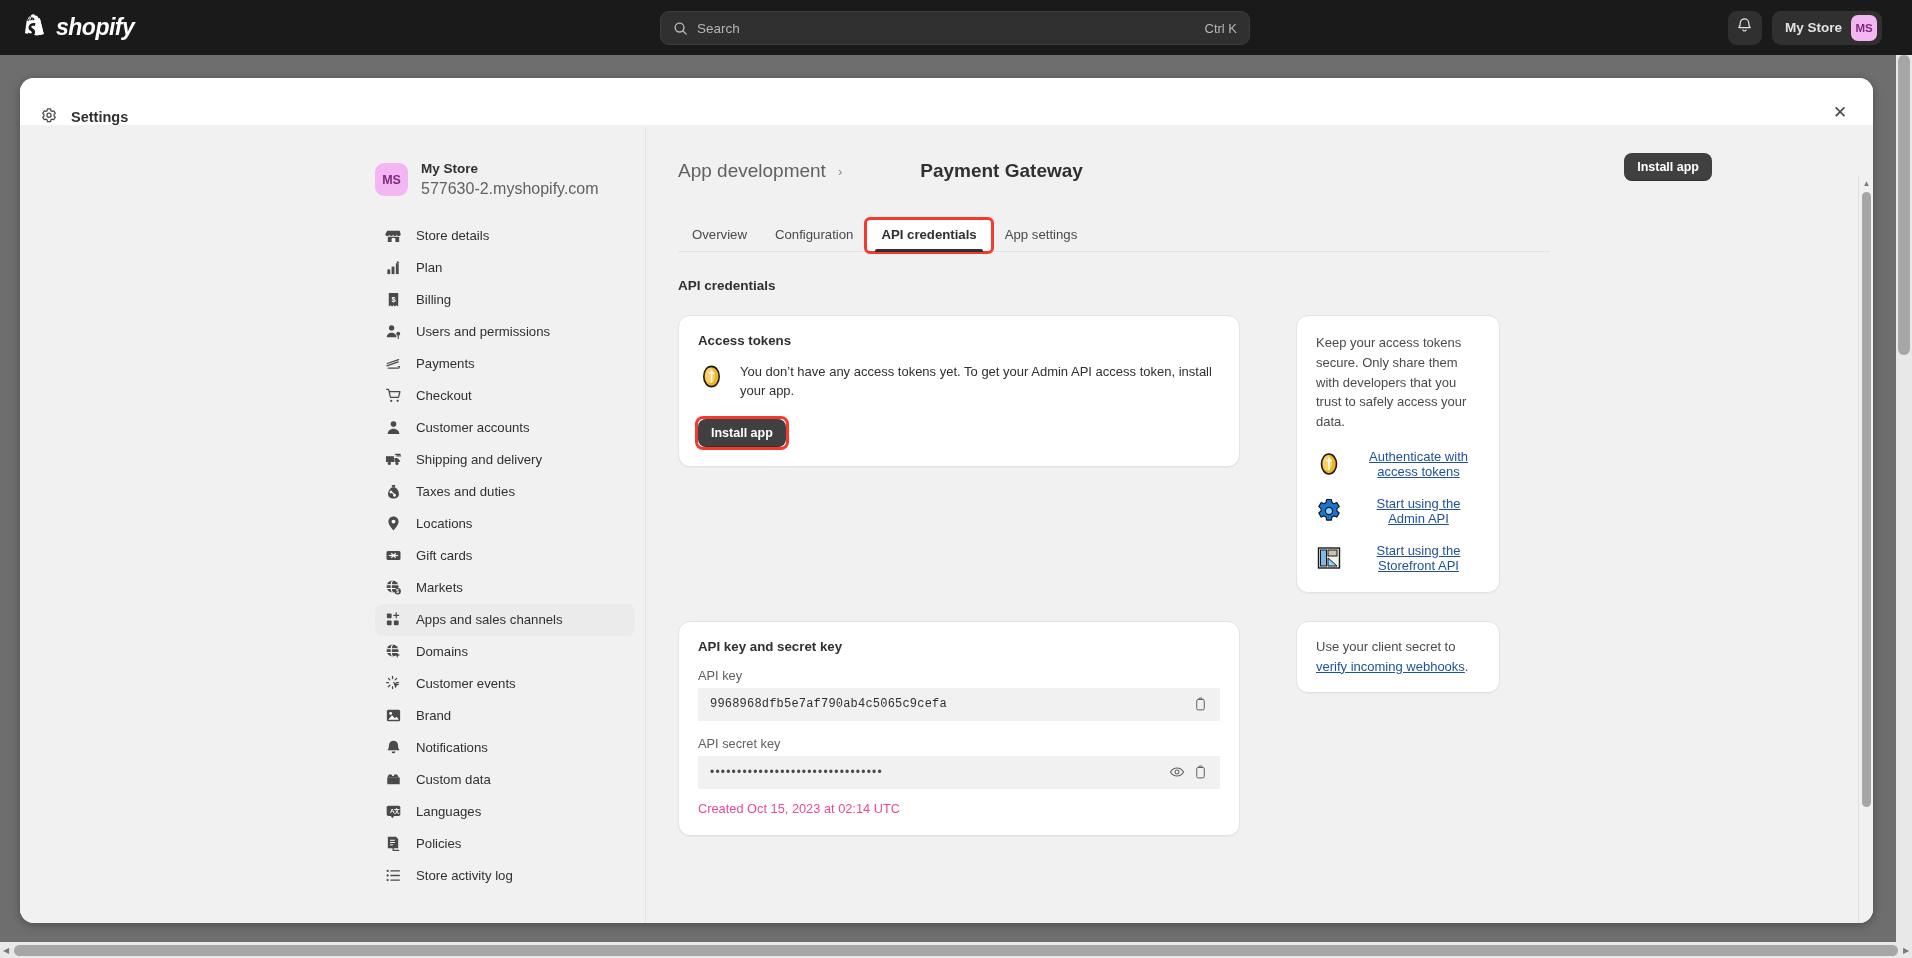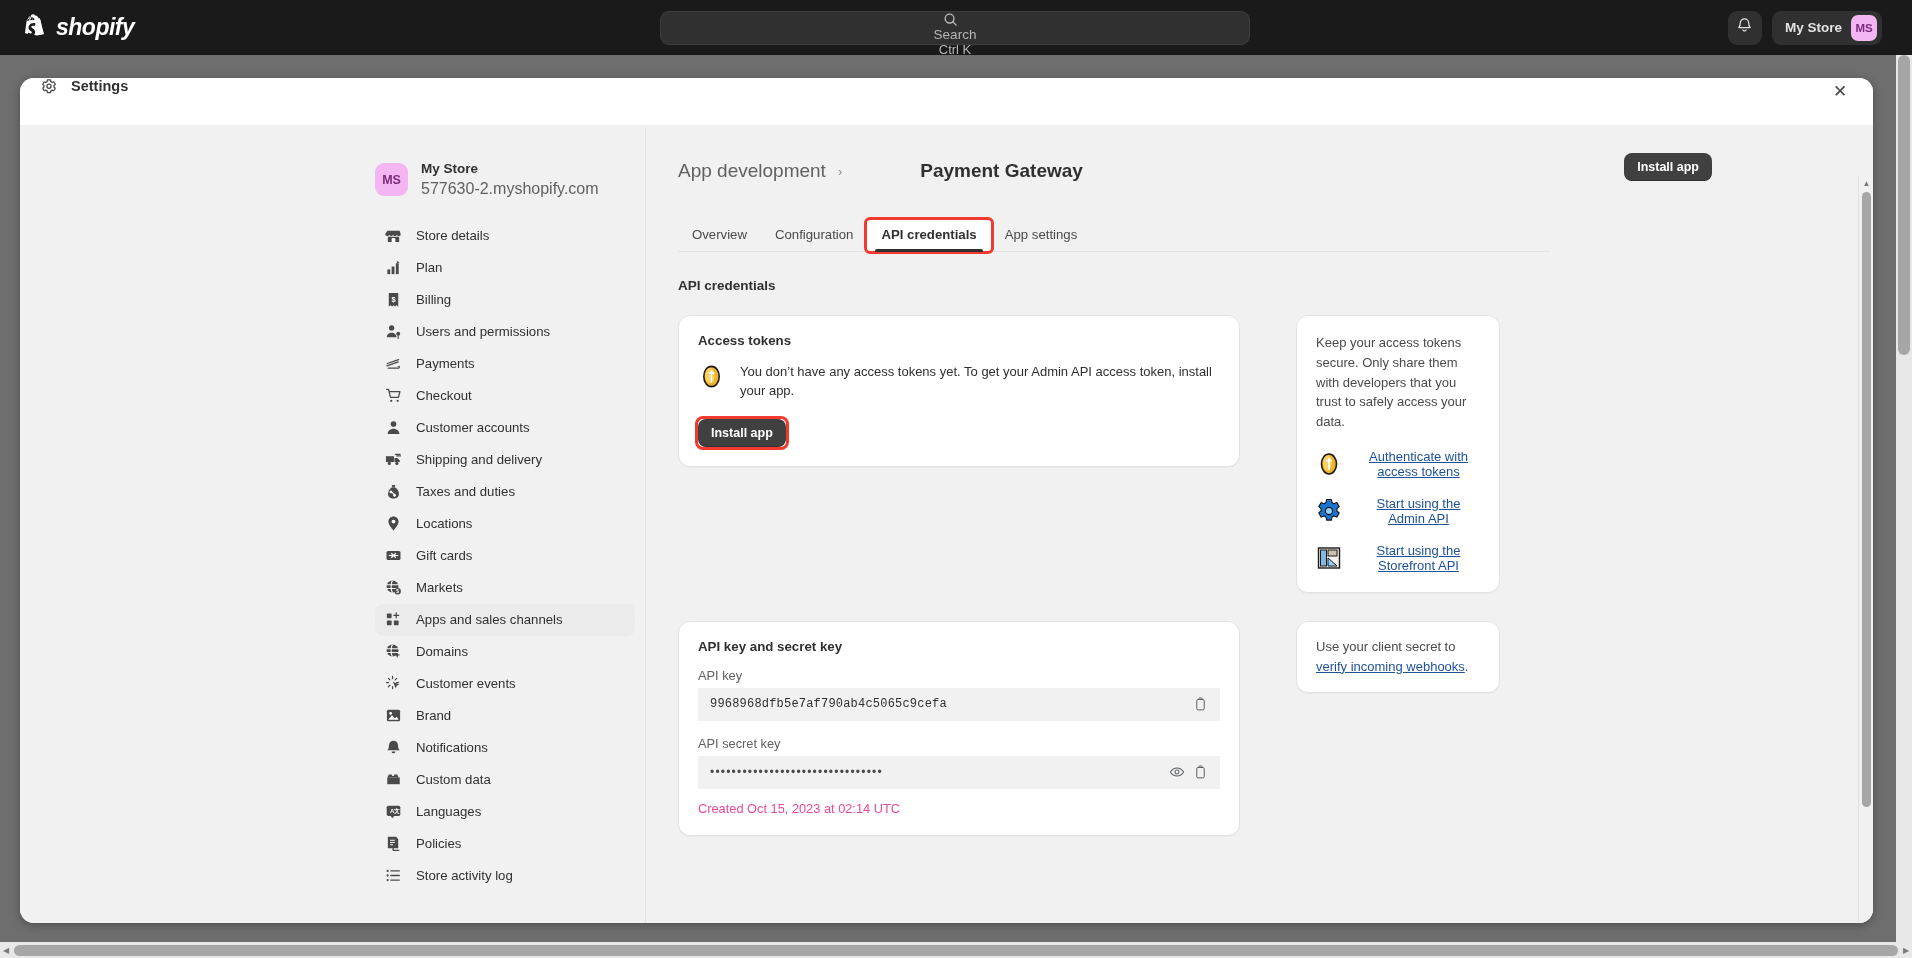--- a/index.html
+++ b/index.html
@@ -26,21 +26,20 @@
     color: #fff; font-size: 23px; font-weight: 700;
     font-style: italic; letter-spacing: -0.5px;
   }
   .search-wrap {
     position: absolute; left: 660px; top: 11px;
     width: 590px; height: 34px;
     background: #303030; border: 1px solid #3d3d3d;
     border-radius: 9px;
     display: flex; align-items: center; padding: 0 12px;
     cursor: text;
-    flex-direction: column;
   }
   .search-icon { width: 15px; height: 15px; flex: 0 0 15px; margin-right: 9px; }
   .search-ph { color: #b5b5b5; font-size: 13.5px; flex: 1; }
   .search-kbd { color: #b5b5b5; font-size: 13px; }
   .top-right {
     position: absolute; right: 30px; top: 0; height: 55px;
     display: flex; align-items: center; gap: 10px;
   }
   .bell-btn {
     width: 34px; height: 34px; border-radius: 9px;
@@ -64,21 +63,21 @@
   .modal {
     position: absolute; left: 20px; top: 78px;
     width: 1853px; height: 845px;
     background: #f1f1f1;
     border-radius: 14px;
     overflow: hidden;
     box-shadow: 0 2px 10px rgba(0,0,0,.3);
   }
   .modal-header {
     height: 48px; background: #fff;
-    display: flex; align-items: flex-start;
+    display: flex; align-items: flex-end;
     padding: 0 20px;
     border-bottom: 1px solid #f1f1f1;
   }
   .gear-icon { width: 18px; height: 18px; margin-right: 13px; }
   .modal-title { font-size: 14.5px; font-weight: 600; color: #303030; }
   .modal-close {
     margin-left: auto; width: 26px; height: 26px;
     display: flex; align-items: center; justify-content: center;
     cursor: pointer; color: #4a4a4a; font-size: 17px;
   }

